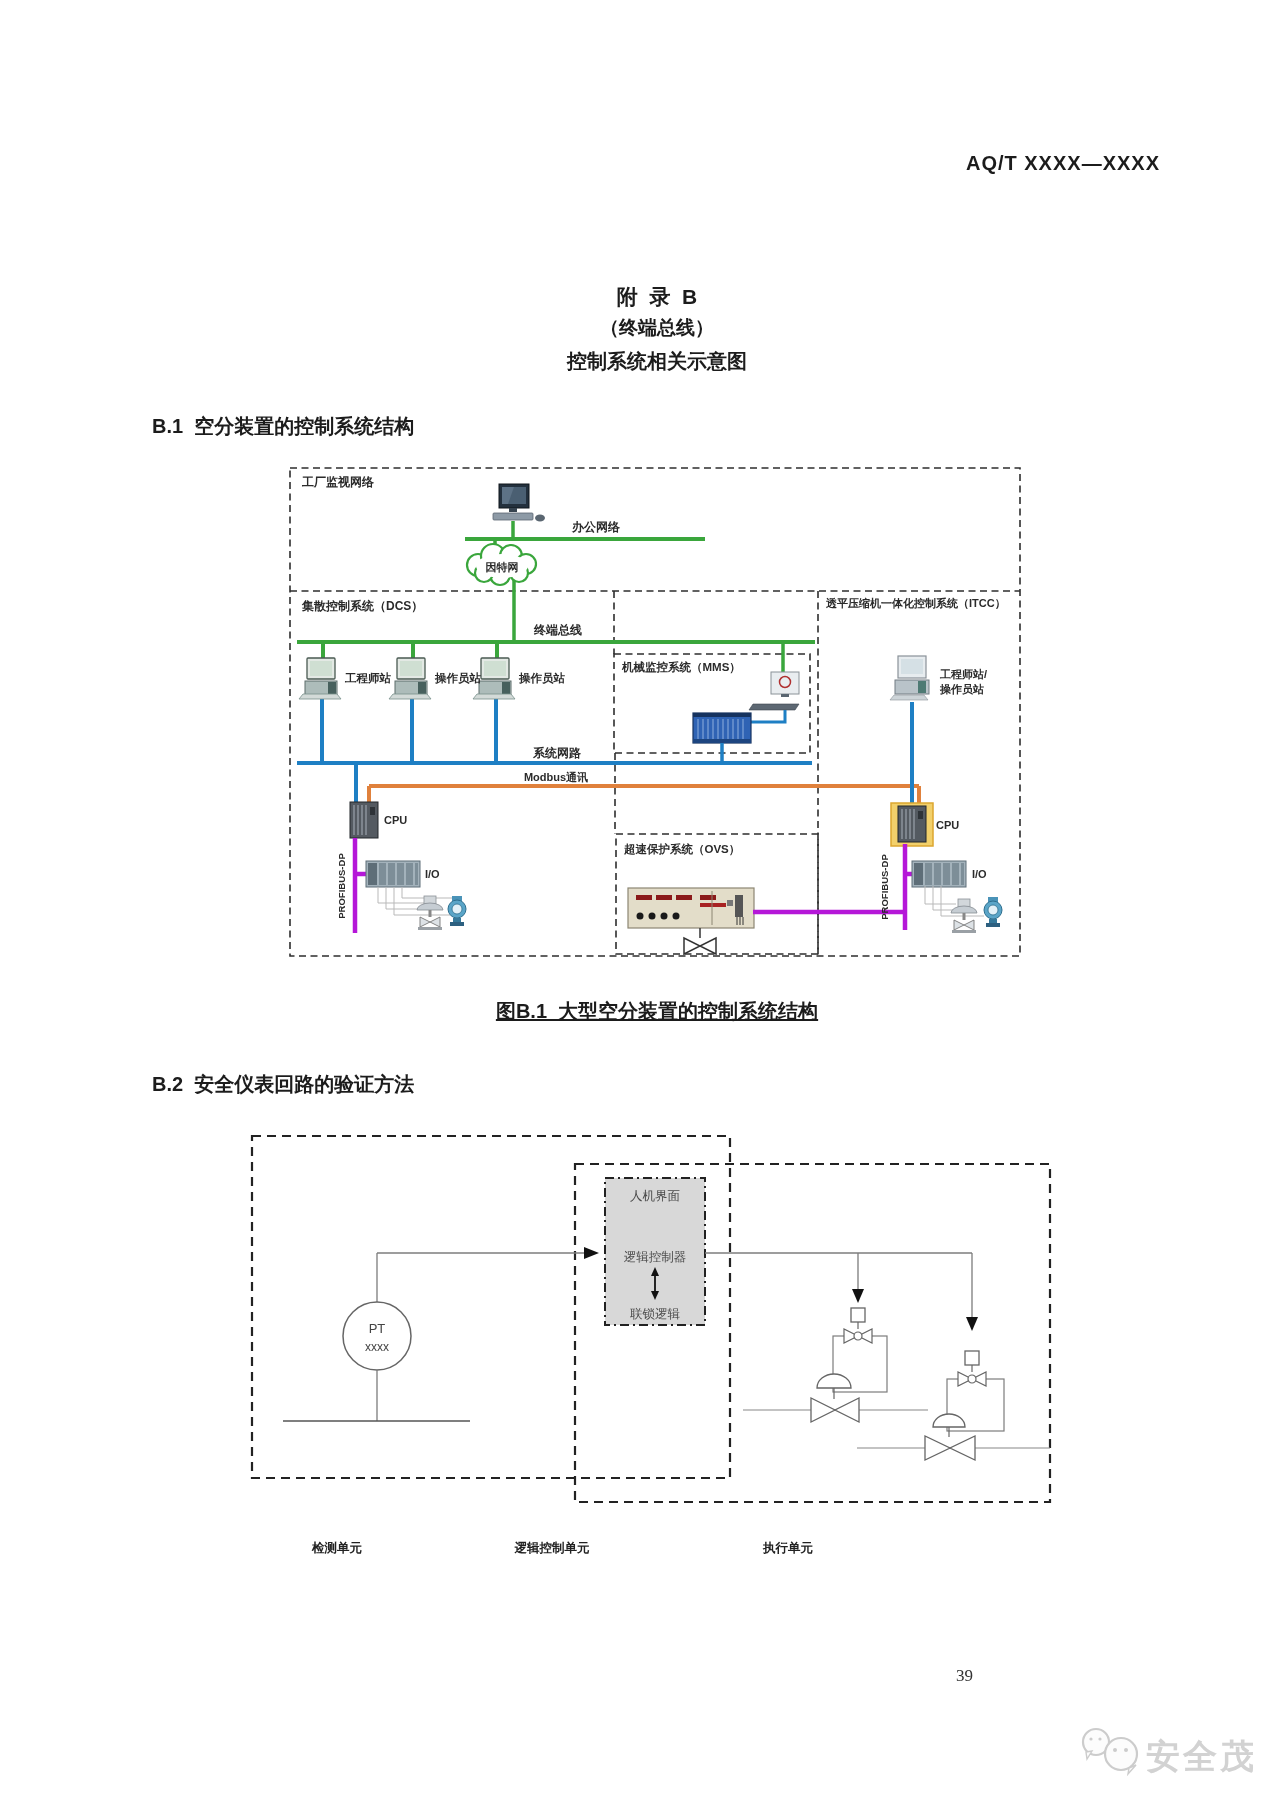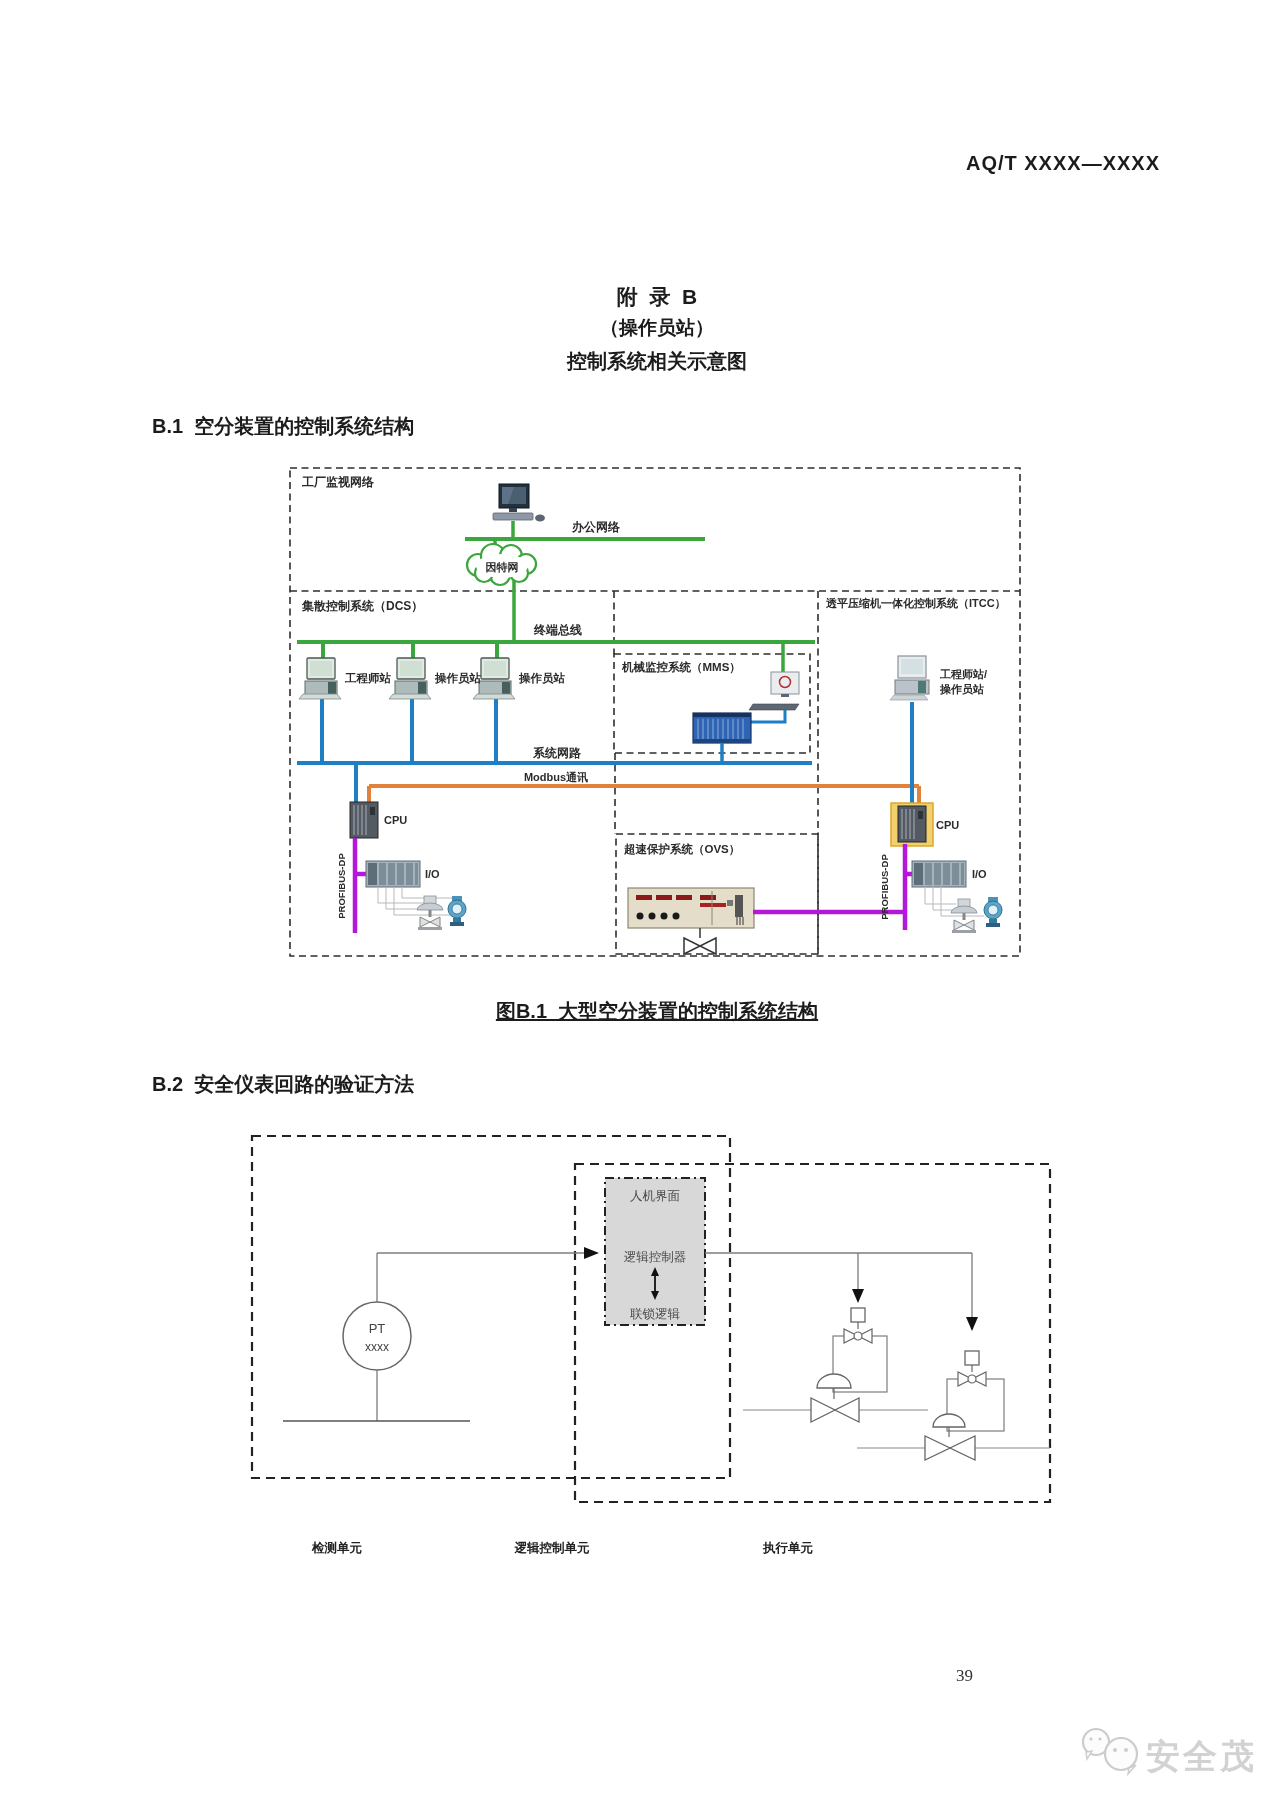--- a/index.html
+++ b/index.html
@@ -24,21 +24,21 @@
   .logo-wrap{left:1072px;top:1718px;}
 </style>
 </head>
 <body>
 
 <div class="page">
 
   <div class="abs std-header">AQ/T XXXX—XXXX</div>
 
   <div class="abs centerline title1 pre">附  录  B</div>
-  <div class="abs centerline title2">（操作员站）</div>
+  <div class="abs centerline title2">（终端总线）</div>
   <div class="abs centerline title3">控制系统相关示意图</div>
 
   <div class="abs sec-heading b1h pre">B.1  空分装置的控制系统结构</div>
 
   <svg class="diag" style="left:250px;top:455px" width="790" height="510" viewBox="250 455 790 510">
     <defs>
       <g id="ws">
         <rect x="-2" y="-16" width="4" height="16" fill="#3aa63c"></rect>
         <rect x="-3" y="41" width="4" height="64" fill="#1e7fc4"></rect>
         <rect x="-16" y="0" width="28" height="21" rx="1" fill="#e3e9e4" stroke="#4a5a52" stroke-width="1.3"></rect>

